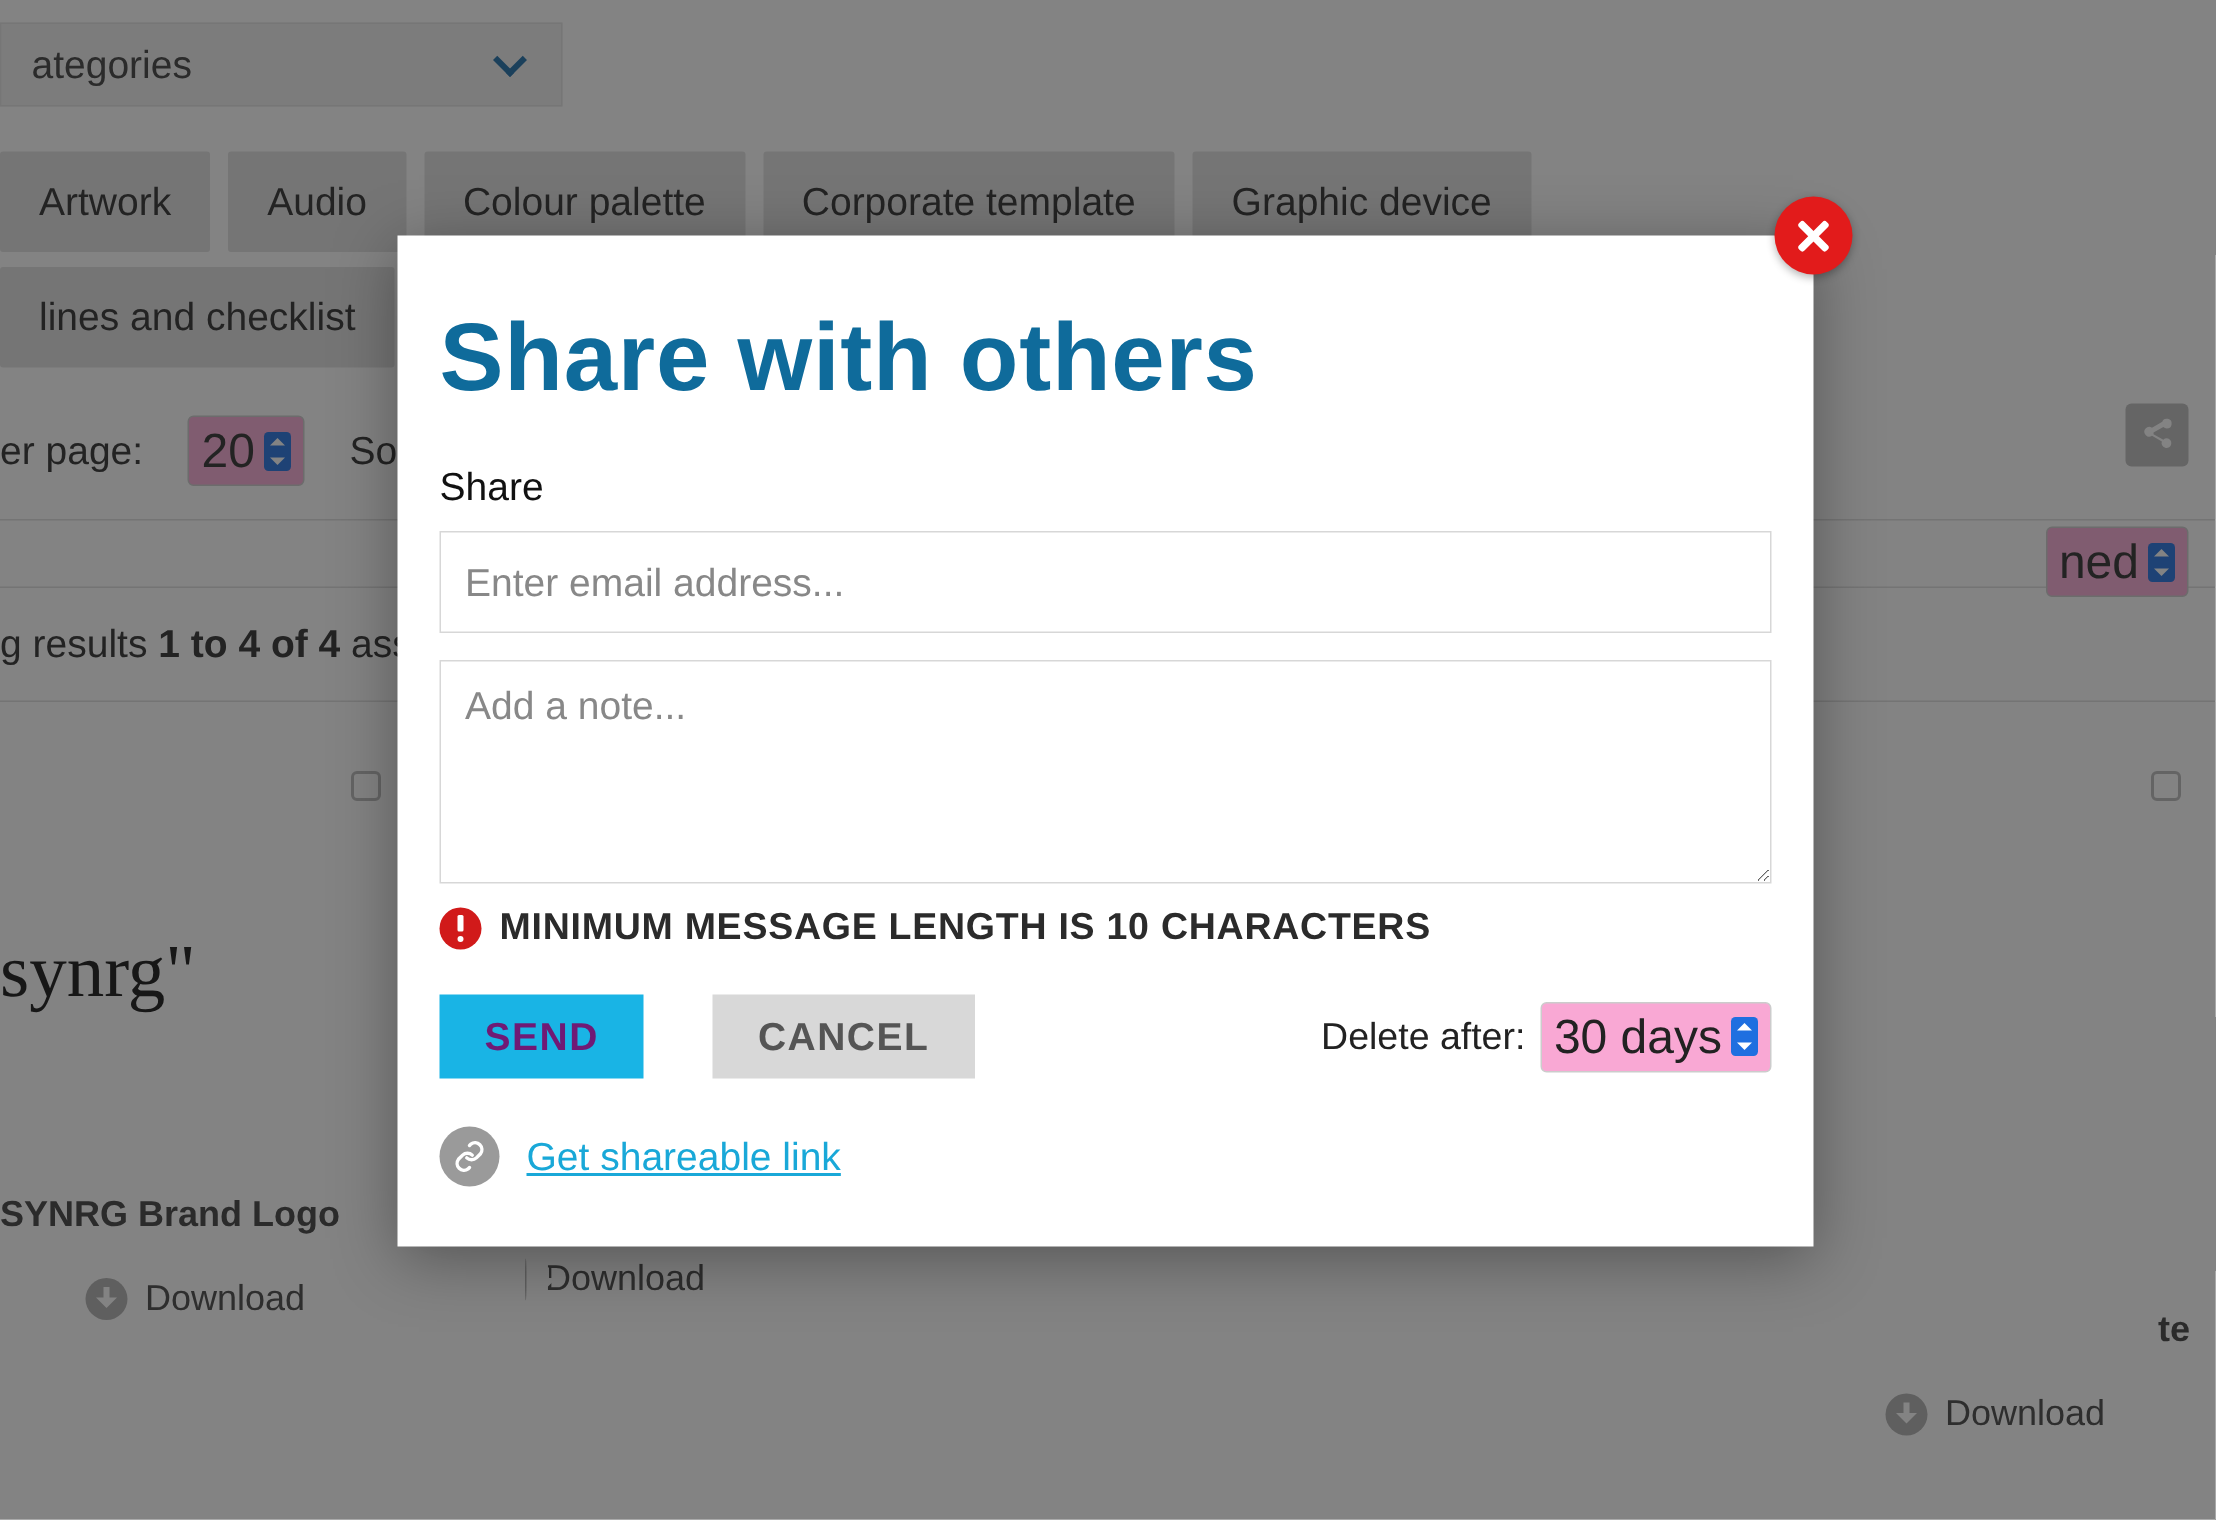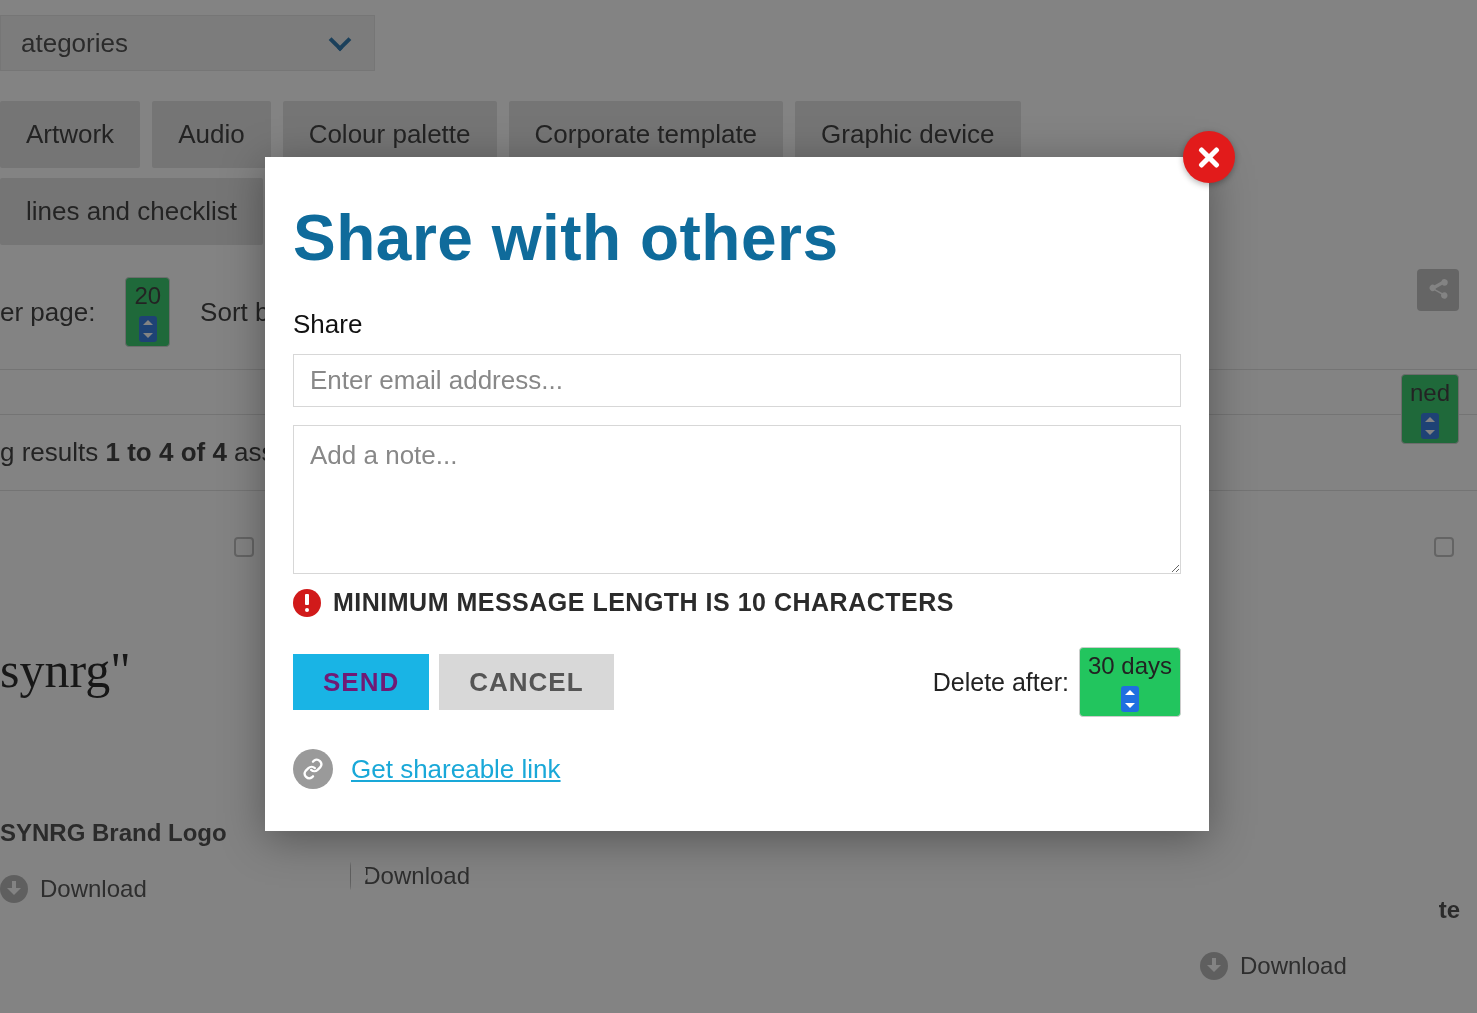--- a/index.html
+++ b/index.html
@@ -39,22 +39,22 @@
 
   .controls-row {
     display: flex; align-items: center; gap: 30px;
     font-size: 26px; color: #2c2c2c;
     padding: 22px 0 22px 0;
     border-bottom: 1px solid #ddd;
     position: relative;
   }
   .mini-select {
     display: inline-flex; align-items: center;
-    background: #22c55e; border: 1px solid #ccc; border-radius: 4px;
-    font-size: 24px; padding: 4px 8px; gap: 6px; flex-direction: column;
+    background: #f9a8d4; border: 1px solid #ccc; border-radius: 4px;
+    font-size: 32px; padding: 4px 8px; gap: 6px;
   }
   .mini-select .stepper {
     width: 18px; height: 26px; background: #1f6fe0; border-radius: 3px;
     position: relative;
   }
   .mini-select .stepper::before, .mini-select .stepper::after {
     content: ""; position: absolute; left: 4px; width: 0; height: 0;
     border-left: 5px solid transparent; border-right: 5px solid transparent;
   }
   .mini-select .stepper::before { top: 4px; border-bottom: 5px solid #fff; }
@@ -83,21 +83,21 @@
   .assets { display:flex; gap:90px; padding-top:40px; }
   .asset { width: 260px; position:relative; }
   .asset .check {
     position:absolute; top:6px; right:6px;
     width:20px;height:20px;border:2px solid #bbb;border-radius:4px;
   }
   .asset .logo { font-family: Georgia, 'Times New Roman', serif; font-size:50px; color:#111; padding-top:110px; }
   .asset .title { font-size:24px; font-weight:700; margin-top:120px;}
   .asset .dl {
     display:flex;align-items:center;gap:12px;margin-top:28px;
-    font-size:24px;color:#444;
+    font-size:24px;color:#444;justify-content:center;
   }
   .dl-icon{
     width:28px;height:28px;border-radius:50%;background:#b0b0b0;
     position:relative;
   }
   .dl-icon::before{
     content:"";position:absolute;left:12px;top:6px;width:4px;height:10px;background:#fff;
   }
   .dl-icon::after{
     content:"";position:absolute;left:7px;top:13px;width:0;height:0;
@@ -131,34 +131,34 @@
   .modal .label {
     font-size: 26px; color: #111; margin-bottom: 14px;
   }
   .modal input[type=text], .modal textarea {
     width: 100%; border:1px solid #d7d7d7; background:#fff;
     font-size: 26px; color:#111;
     padding: 14px 16px;
     font-family: inherit;
   }
   .modal input[type=text]::placeholder, .modal textarea::placeholder { color:#888; }
-  .modal input[type=text]{ height:53px; margin-bottom:18px;}
+  .modal input[type=text]{ height:68px; margin-bottom:18px;}
   .modal textarea{ height:149px; resize: both; margin-bottom:10px;}
   .err-row{ display:flex; align-items:center; gap:12px; margin-bottom:30px;}
   .err-icon{
     width:28px;height:28px;border-radius:50%;background:#d11a1a;position:relative;flex:0 0 auto;
   }
   .err-icon::before{content:"";position:absolute;left:12px;top:5px;width:4px;height:11px;background:#fff;border-radius:1px;}
   .err-icon::after{content:"";position:absolute;left:12px;top:19px;width:4px;height:4px;background:#fff;border-radius:50%;}
   .err-text{ font-size:25px; font-weight:700; letter-spacing:0.5px; color:#2b2b2b;}
 
   .action-row{ display:flex; align-items:center; gap:10px; }
   .btn{ height:56px; padding:0 30px; font-size:26px; font-weight:700; letter-spacing:1px; border:none; cursor:pointer; }
   .btn.send{ background:#19b4e5; color:#701a75; }
-  .btn.cancel{ background:#d8d8d8; color:#555; font-weight:600; }
+  .btn.cancel{ background:#d8d8d8; color:#555; font-weight:600;margin-left:36px; }
   .action-row .spacer{ flex:1; }
   .delete-after{ display:flex; align-items:center; gap:10px; font-size:25px; color:#222; }
 
   .link-row{ display:flex; align-items:center; gap:18px; margin-top:32px; }
   .link-icon{
     width:40px;height:40px;border-radius:50%;background:#9a9a9a;
     display:flex;align-items:center;justify-content:center;
   }
   .link-icon svg{ width:22px;height:22px; }
   .link-row a{ color:#19a8d8; font-size:26px; text-decoration:underline; }

